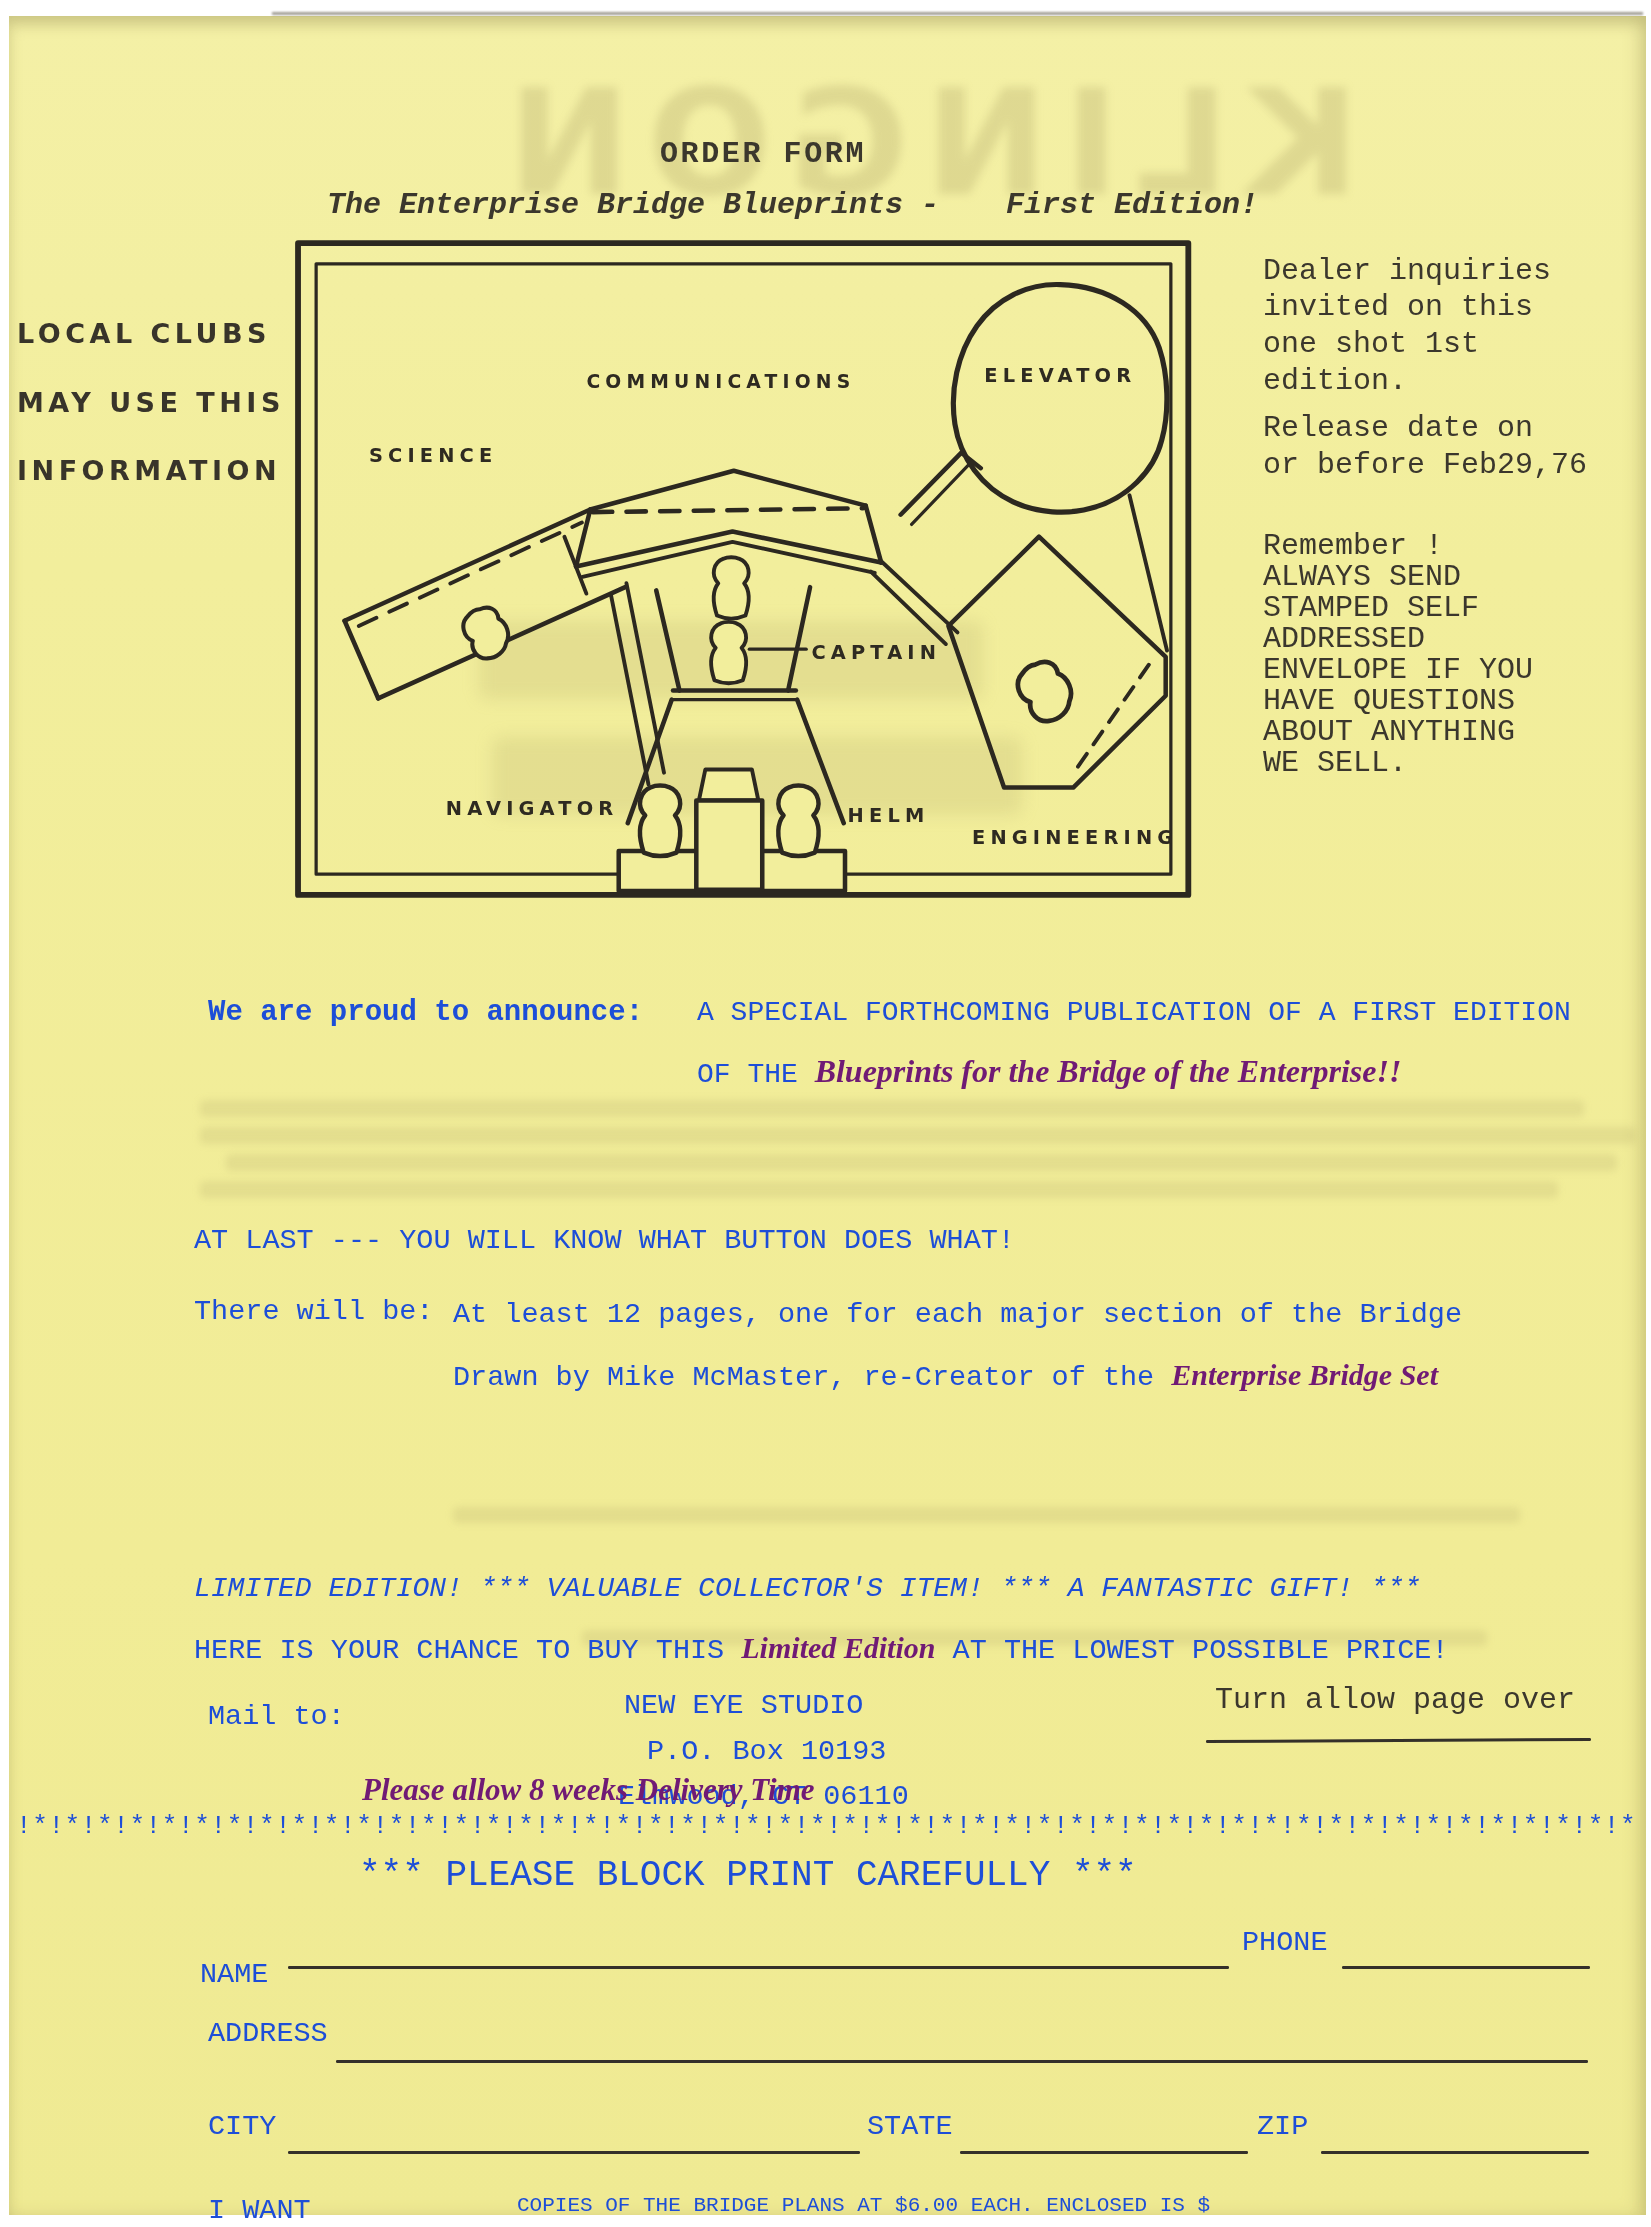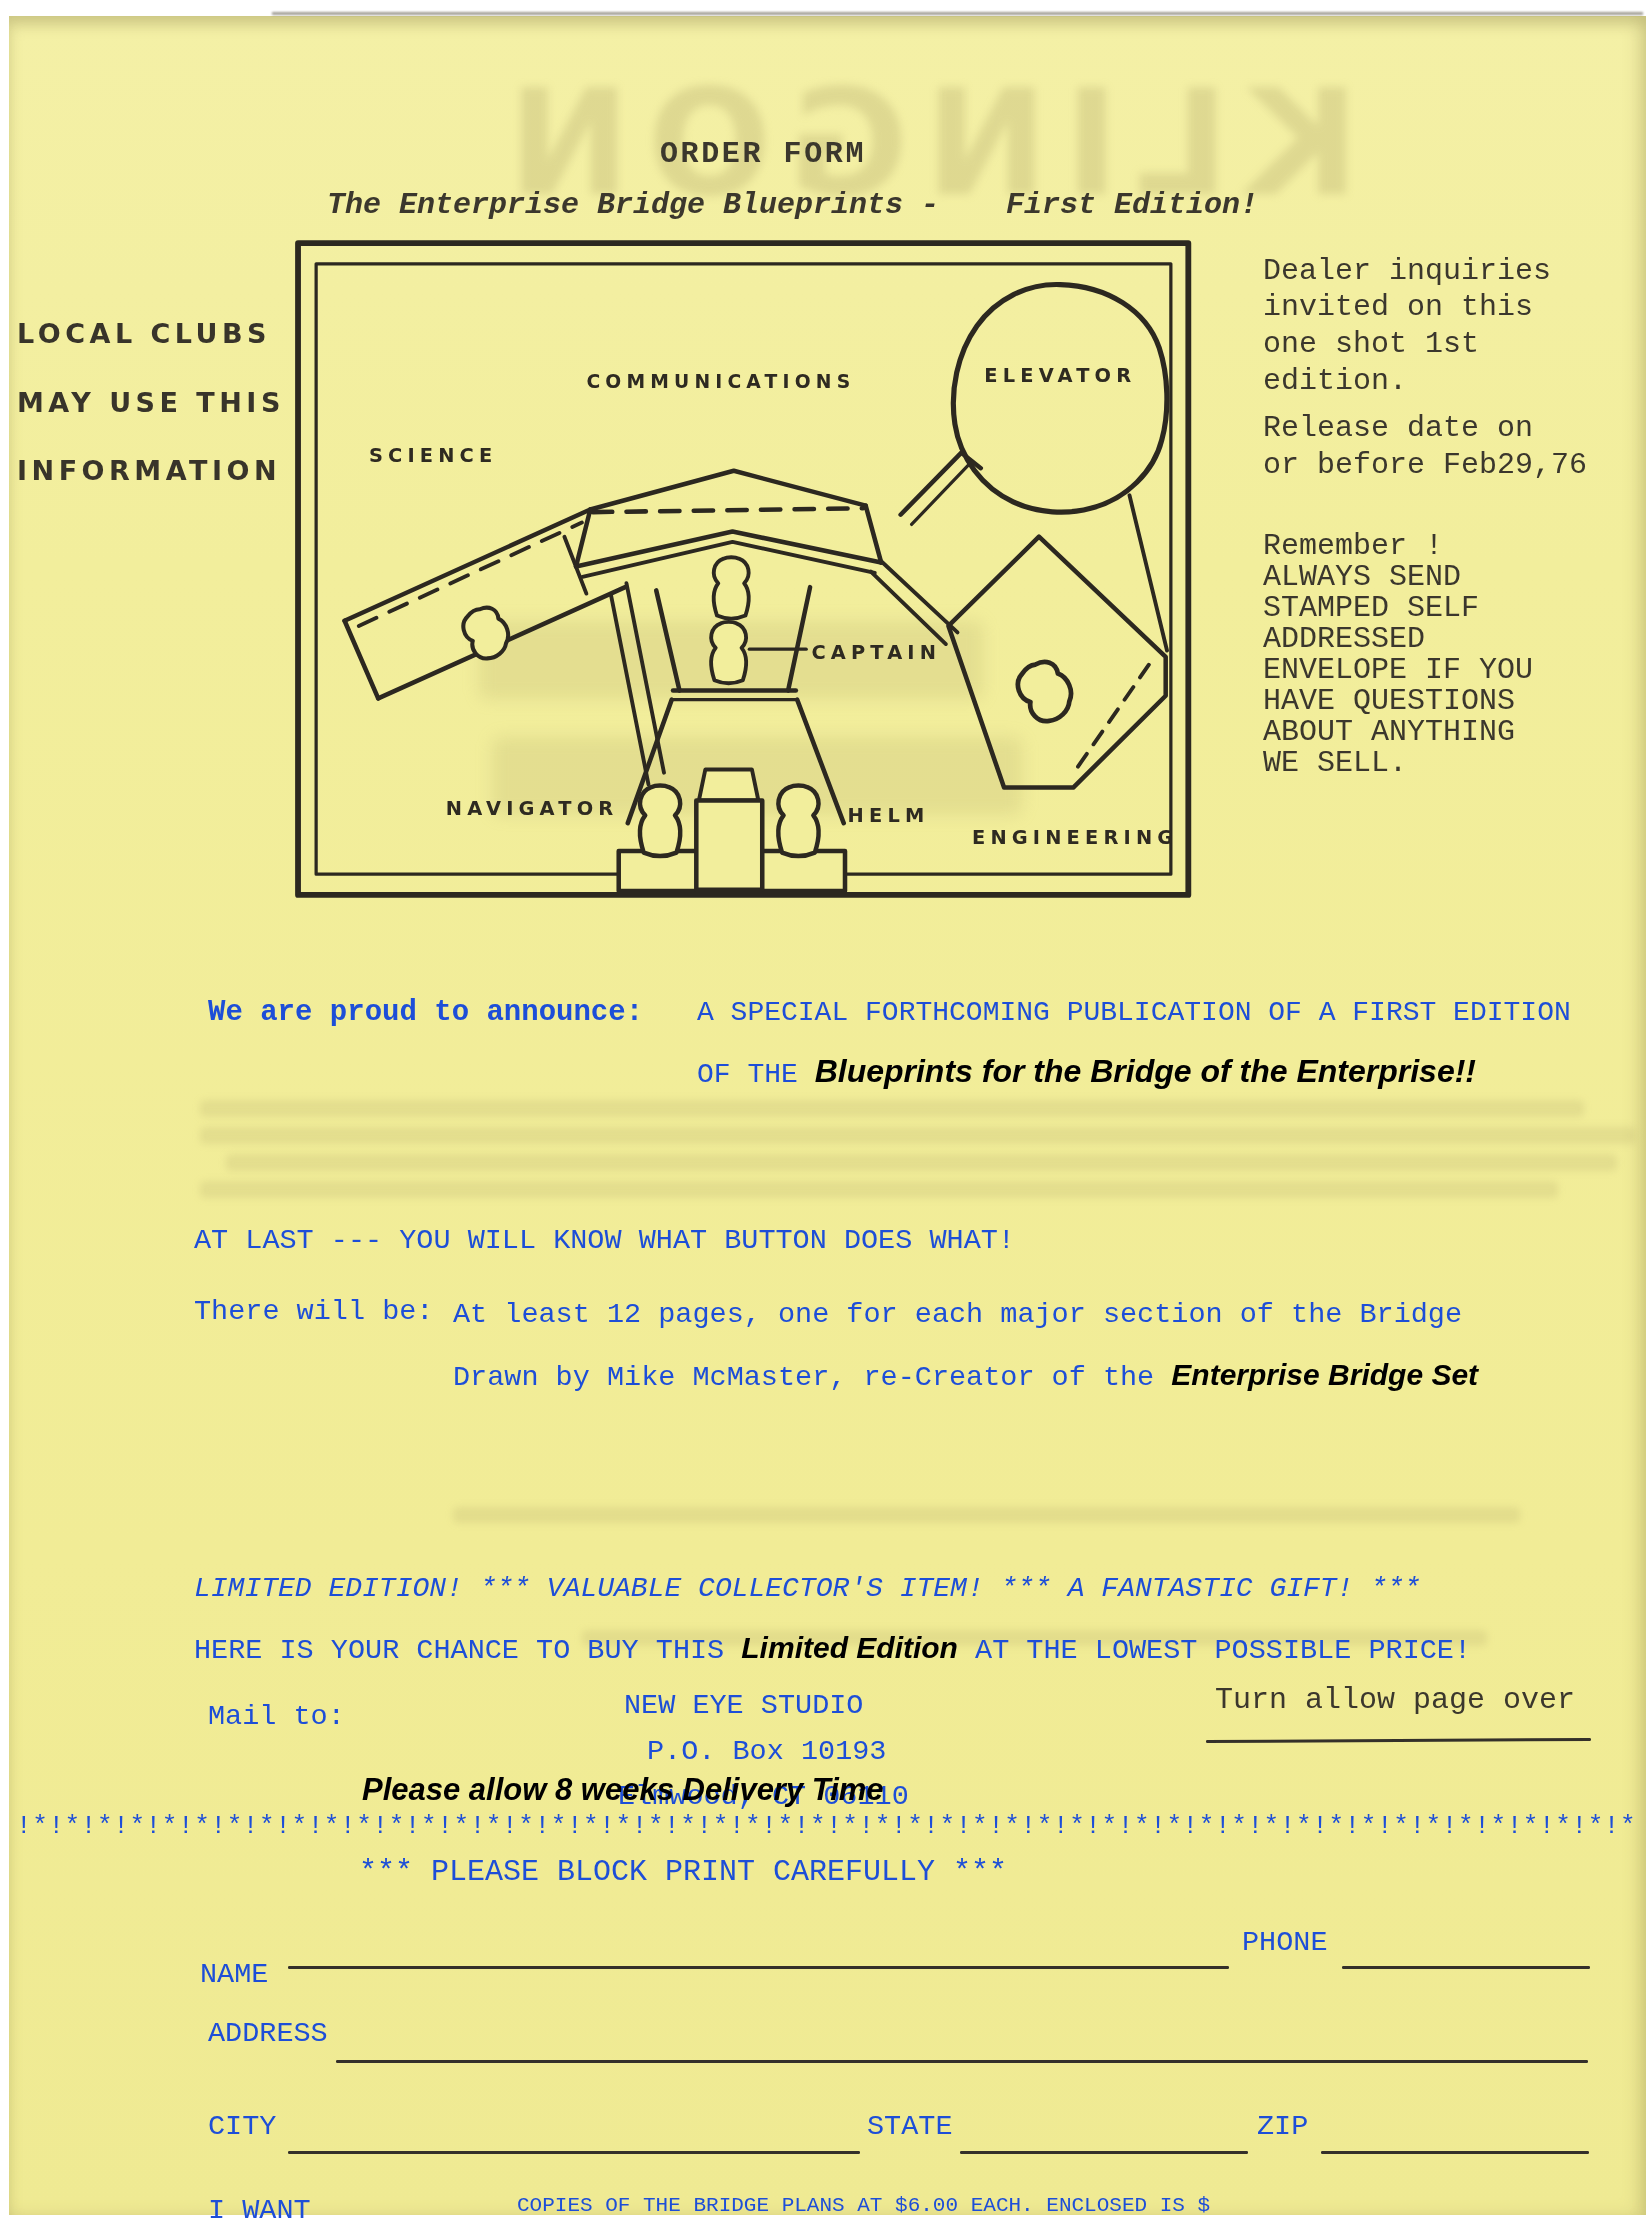--- a/index.html
+++ b/index.html
@@ -4,21 +4,21 @@
 <style>
   html,body{margin:0;padding:0;background:#ffffff;width:1652px;height:2227px;overflow:hidden;}
   #canvas{position:relative;width:1652px;height:2227px;background:#ffffff;
           font-family:"Liberation Mono",monospace;color:#3b372d;}
   #paper{position:absolute;left:9px;top:15.5px;right:6.5px;bottom:11.6px;
          background:linear-gradient(180deg,#f4f0a6 0%,#f2ee9c 25%,#f1ec96 70%,#efea93 100%);
          box-shadow:inset 0 9px 14.2px rgba(120,110,60,0.25), inset -9px 0 15.5px rgba(140,130,70,0.18);}
   .abs{position:absolute;white-space:nowrap;}
   .mono{font-family:"Liberation Mono",monospace;font-size:28.5px;color:#1d4ed8;}
   .mono46{font-family:"Liberation Mono",monospace;font-size:30px;color:#3b372d;}
-  .script{font-family:Liberation Sans, sans-serif;font-style:italic;font-weight:bold;color:#000000;}
+  .script{font-family:Liberation Serif, serif;font-style:italic;font-weight:bold;color:#701a75;}
   .oblq{font-style:italic;}
   .handcaps{font-family:"DejaVu Sans",sans-serif;font-weight:bold;letter-spacing:4.5px;color:#38342a;}
   .rule{position:absolute;background:#34302a;border-radius:1.3px;}
   .ghost{position:absolute;pointer-events:none;}
   .gbar{background:rgba(176,167,104,0.22);filter:blur(3.9px);border-radius:5.2px;}
   .gblock{background:rgba(178,168,104,0.22);filter:blur(7.8px);border-radius:9px;}
   .scanedge{position:absolute;left:272px;top:11.6px;width:1371px;height:3.9px;background:rgba(70,64,46,0.5);filter:blur(1.3px);}
   svg text{font-family:"DejaVu Sans",sans-serif;font-weight:bold;letter-spacing:8px;fill:#2e2a21;}
 </style>
 </head>
@@ -146,21 +146,21 @@
 
   <div class="abs mono" style="left:208px;top:1700px;">Mail to:</div>
   <div class="abs mono" style="left:624px;top:1689px;">NEW EYE STUDIO</div>
   <div class="abs mono" style="left:647px;top:1735px;">P.O. Box 10193</div>
   <div class="abs mono" style="left:618px;top:1780px;">Elmwood, CT  06110</div>
   <div class="abs mono46" style="left:1215px;top:1683px;">Turn allow page over</div>
   <div class="rule" style="left:1206px;top:1739px;width:385px;height:3.2px;transform:rotate(-0.3deg);"></div>
 
   <div class="abs script" style="left:362px;top:1772px;font-size:31px;">Please allow 8 weeks Delivery Time</div>
   <div class="abs mono" style="left:16px;top:1811px;width:1620px;overflow:hidden;font-size:26px;letter-spacing:0.6px;">!*!*!*!*!*!*!*!*!*!*!*!*!*!*!*!*!*!*!*!*!*!*!*!*!*!*!*!*!*!*!*!*!*!*!*!*!*!*!*!*!*!*!*!*!*!*!*!*!*!*!*!*!*!*!*!*!*!*!*!*</div>
-  <div class="abs mono" style="left:359px;top:1855px;font-size:30px;">*** PLEASE BLOCK PRINT CAREFULLY ***</div>
+  <div class="abs mono" style="left:359px;top:1855px;font-size:36px;">*** PLEASE BLOCK PRINT CAREFULLY ***</div>
 
   <div class="abs mono" style="left:200px;top:1926px;margin-top:32px;">NAME</div>
   <div class="rule" style="left:288px;top:1966px;width:941px;height:2.6px;"></div>
   <div class="abs mono" style="left:1242px;top:1926px;">PHONE</div>
   <div class="rule" style="left:1342px;top:1966px;width:248px;height:2.6px;"></div>
 
   <div class="abs mono" style="left:208px;top:2017px;">ADDRESS</div>
   <div class="rule" style="left:336px;top:2060px;width:1252px;height:2.6px;"></div>
 
   <div class="abs mono" style="left:208px;top:2110px;">CITY</div>

